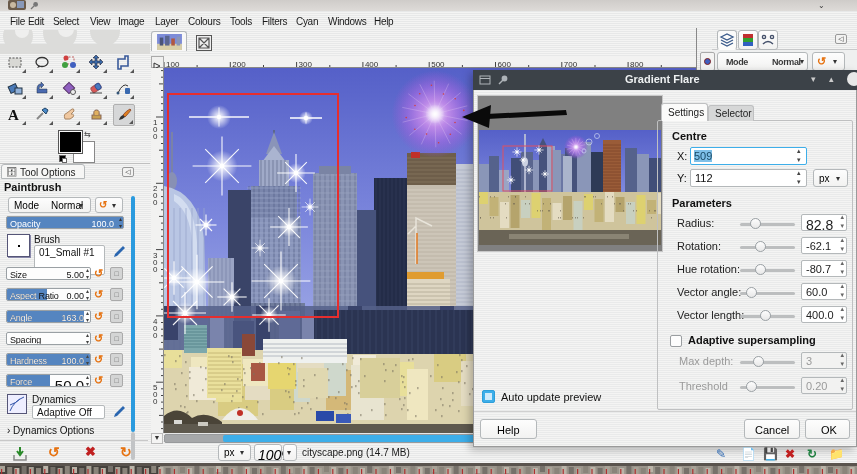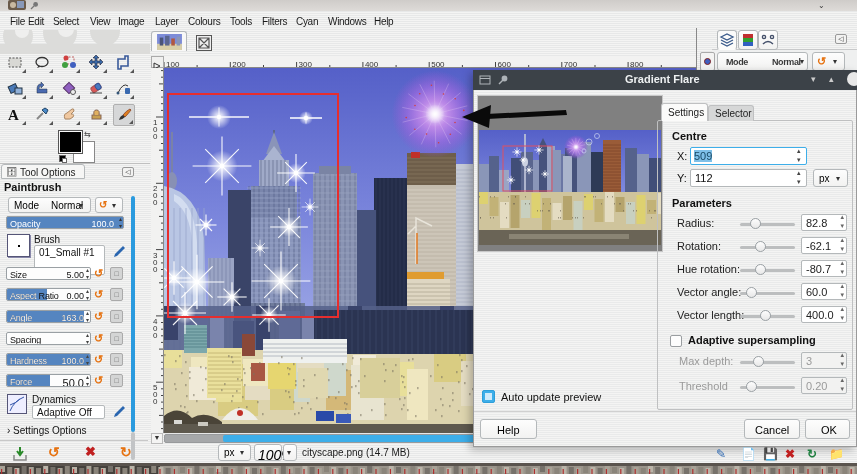--- a/index.html
+++ b/index.html
@@ -254,40 +254,40 @@
             <span class="abs" style="left:77px;top:2px;font-size:9px;color:#fff;transform:translateX(-100%);">100.0</span>
           </div>
           <span class="abs" style="right:1px;top:-2px;font-size:6px;color:#444;">▴</span>
           <span class="abs" style="right:1px;top:5px;font-size:6px;color:#444;">▾</span>
         </div>
         <div class="abs" style="left:94px;top:159px;font-size:11px;color:#e67312;font-weight:bold;">↺</div>
         <div class="abs" style="left:110px;top:159px;width:13px;height:13px;background:#d4d5d5;border:1px solid #aaa;border-radius:2px;font-size:7px;color:#666;text-align:center;line-height:12px;">□</div>
         <div class="abs" style="left:6px;top:180px;width:85px;height:13px;background:#fdfdfd;border:1px solid #9aa0a4;border-radius:2px;overflow:hidden;">
           <div class="abs" style="left:0;top:0;width:43px;height:13px;background:#5585c0;"></div>
           <span class="abs" style="left:3px;top:2px;font-size:9px;letter-spacing:-0.2px;color:#111;">Force</span>
-          <span class="abs" style="left:77px;top:2px;font-size:11px;color:#111;transform:translateX(-100%);">50.0</span>
+          <span class="abs" style="left:77px;top:2px;font-size:15px;color:#111;transform:translateX(-100%);">50.0</span>
           <div class="abs" style="left:0;top:0;width:43px;height:13px;overflow:hidden;">
             <span class="abs" style="left:3px;top:2px;font-size:9px;letter-spacing:-0.2px;color:#fff;">Force</span>
           </div>
           <span class="abs" style="right:1px;top:-2px;font-size:6px;color:#444;">▴</span>
           <span class="abs" style="right:1px;top:5px;font-size:6px;color:#444;">▾</span>
         </div>
         <div class="abs" style="left:94px;top:180px;font-size:11px;color:#e67312;font-weight:bold;">↺</div>
         <div class="abs" style="left:110px;top:180px;width:13px;height:13px;background:#d4d5d5;border:1px solid #aaa;border-radius:2px;font-size:7px;color:#666;text-align:center;line-height:12px;">□</div>
         <div class="abs" style="left:7px;top:200px;width:20px;height:20px;background:#eef;border:1px solid #557;"><svg width="18" height="18" viewBox="0 0 18 18">
             <path d="M2 16 Q6 6 16 2 M2 10 Q8 8 12 4" stroke="#35a" fill="none"></path>
           </svg></div>
         <span class="abs" style="left:32px;top:200px;font-size:10px;color:#111;">Dynamics</span>
         <div class="abs entry" style="left:32px;top:211px;width:73px;height:14px;">
           <span class="abs" style="left:4px;top:1px;font-size:10px;color:#111;">Adaptive Off</span>
         </div>
         <svg class="abs" style="left:112px;top:211px;" width="14" height="14" viewBox="0 0 14 14">
           <path d="M11 1 L13 3 L5 11 L2 12 L3 9 Z" fill="#2a66b0"></path>
         </svg>
-        <span class="abs" style="left:7px;top:231px;font-size:10px;color:#111;">› Settings Options</span>
+        <span class="abs" style="left:7px;top:231px;font-size:10px;color:#111;">› Dynamics Options</span>
         <div class="abs" style="left:131px;top:2px;width:4px;height:236px;background:#2a9ade;border-radius:2px;"></div>
         <div class="abs" style="left:131px;top:238px;width:4px;height:28px;background:#c2c4c6;border-radius:2px;"></div>
         <div class="abs" style="left:0px;top:246px;width:148px;height:1px;background:#c8c8c8;"></div>
         <svg class="abs" style="left:12px;top:252px;" width="16" height="16" viewBox="0 0 16 16">
           <path d="M8 1 V8 M5 5 L8 9 L11 5" stroke="#2a8a2a" stroke-width="2" fill="none"></path>
           <path d="M2 9 V14 H14 V9" stroke="#888" stroke-width="1.5" fill="none"></path>
         </svg>
         <span class="abs" style="left:48px;top:250px;font-size:14px;color:#e67312;font-weight:bold;">↺</span>
         <span class="abs" style="left:85px;top:250px;font-size:13px;color:#c02020;font-weight:bold;">✖</span>
         <span class="abs" style="left:120px;top:250px;font-size:14px;color:#e67312;font-weight:bold;">↻</span>
@@ -1539,21 +1539,21 @@
       <span class="abs" style="left:5px;top:3px;font-size:10px;">px</span>
       <span class="abs" style="left:22px;top:4px;font-size:8px;color:#333;">▾</span>
     </div>
 
     <span class="abs" style="left:15px;top:94px;font-size:11px;font-weight:bold;color:#111;">Parameters</span>
     <div id="params" class="abs" style="left:0;top:110px;width:199px;height:120px;">
         <span class="abs" style="left:20px;top:4px;font-size:11px;color:#222;">Radius:</span>
         <div class="abs" style="left:83px;top:10px;width:55px;height:3px;background:#bcbebf;border-radius:2px;"></div>
         <div class="abs" style="left:93px;top:5px;width:11px;height:11px;background:linear-gradient(180deg,#fdfdfd,#e8e8e8);border:1px solid #9aa0a4;border-radius:50%;"></div>
         <div class="abs entry" style="left:144px;top:1px;width:46px;height:17px;">
-          <span class="abs" style="left:4px;top:2px;font-size:11px;color:#222;">82.8</span>
+          <span class="abs" style="left:4px;top:2px;font-size:14px;color:#222;">82.8</span>
           <span class="abs" style="right:2px;top:-2px;font-size:7px;color:#666;">▴</span>
           <span class="abs" style="right:2px;top:7px;font-size:7px;color:#666;">▾</span>
         </div>
         <span class="abs" style="left:20px;top:27px;font-size:11px;color:#222;">Rotation:</span>
         <div class="abs" style="left:83px;top:33px;width:55px;height:3px;background:#bcbebf;border-radius:2px;"></div>
         <div class="abs" style="left:98px;top:28px;width:11px;height:11px;background:linear-gradient(180deg,#fdfdfd,#e8e8e8);border:1px solid #9aa0a4;border-radius:50%;"></div>
         <div class="abs entry" style="left:144px;top:24px;width:46px;height:17px;">
           <span class="abs" style="left:4px;top:2px;font-size:11px;color:#222;">-62.1</span>
           <span class="abs" style="right:2px;top:-2px;font-size:7px;color:#666;">▴</span>
           <span class="abs" style="right:2px;top:7px;font-size:7px;color:#666;">▾</span>

